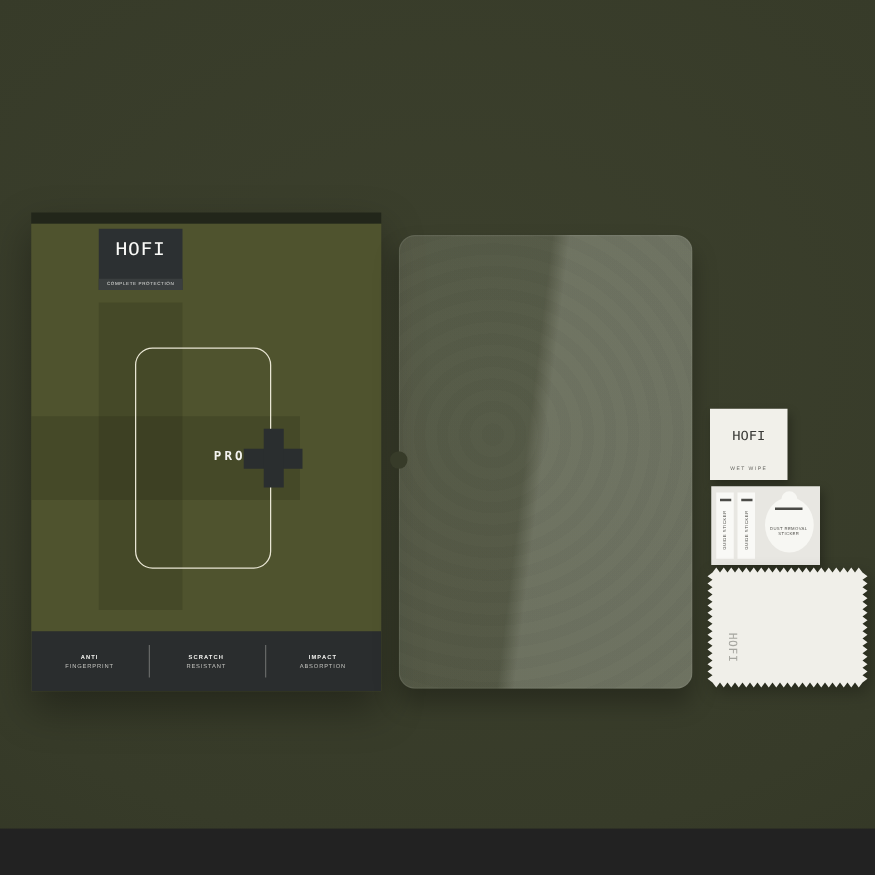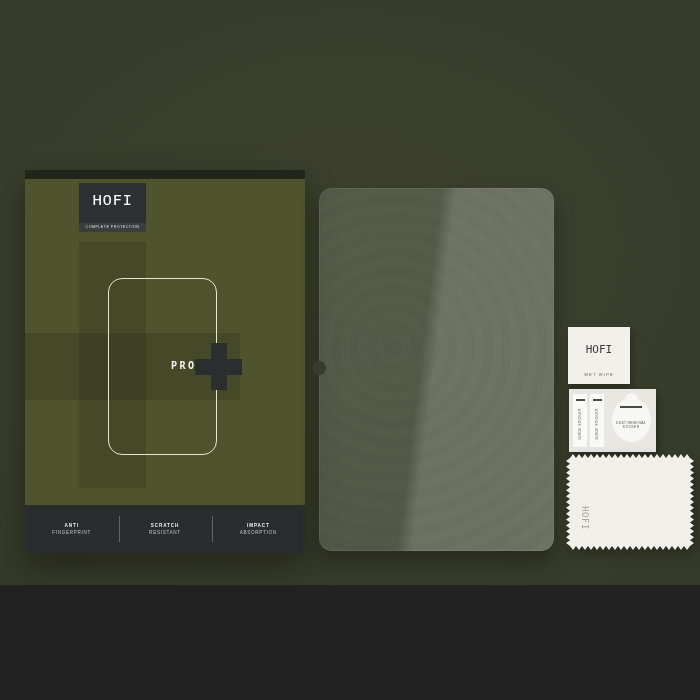--- a/index.html
+++ b/index.html
@@ -1,17 +1,17 @@
 <!DOCTYPE html>
 <html><head>
 <meta charset="utf-8">
 <style>
   html,body{margin:0;padding:0;background:#222;}
   .stage{
-    position:relative;width:700px;height:585px;overflow:hidden;
+    position:relative;width:700px;height:663px;overflow:hidden;
     font-family:"Liberation Sans",sans-serif;
     background:radial-gradient(130% 110% at 50% 42%, #3c402d 0%, var(--bg,#373b29) 55%, #2e3221 100%);
   }
   
   .box{position:absolute;left:25px;top:170px;width:280px;height:383px;
        filter:drop-shadow(0 14px 16px rgba(0,0,0,0.35));}
   .box-top{position:absolute;left:0;top:0;width:280px;height:9px;background:#22261a;}
   .box-front{position:absolute;left:0;top:9px;width:280px;height:374px;background:var(--face,#4f532e);overflow:hidden;}
   .cross-v{position:absolute;left:54px;top:63px;width:67px;height:246px;background:rgba(15,17,9,0.14);}
   .cross-h{position:absolute;left:0;top:154px;width:215px;height:67px;background:rgba(15,17,9,0.14);}

